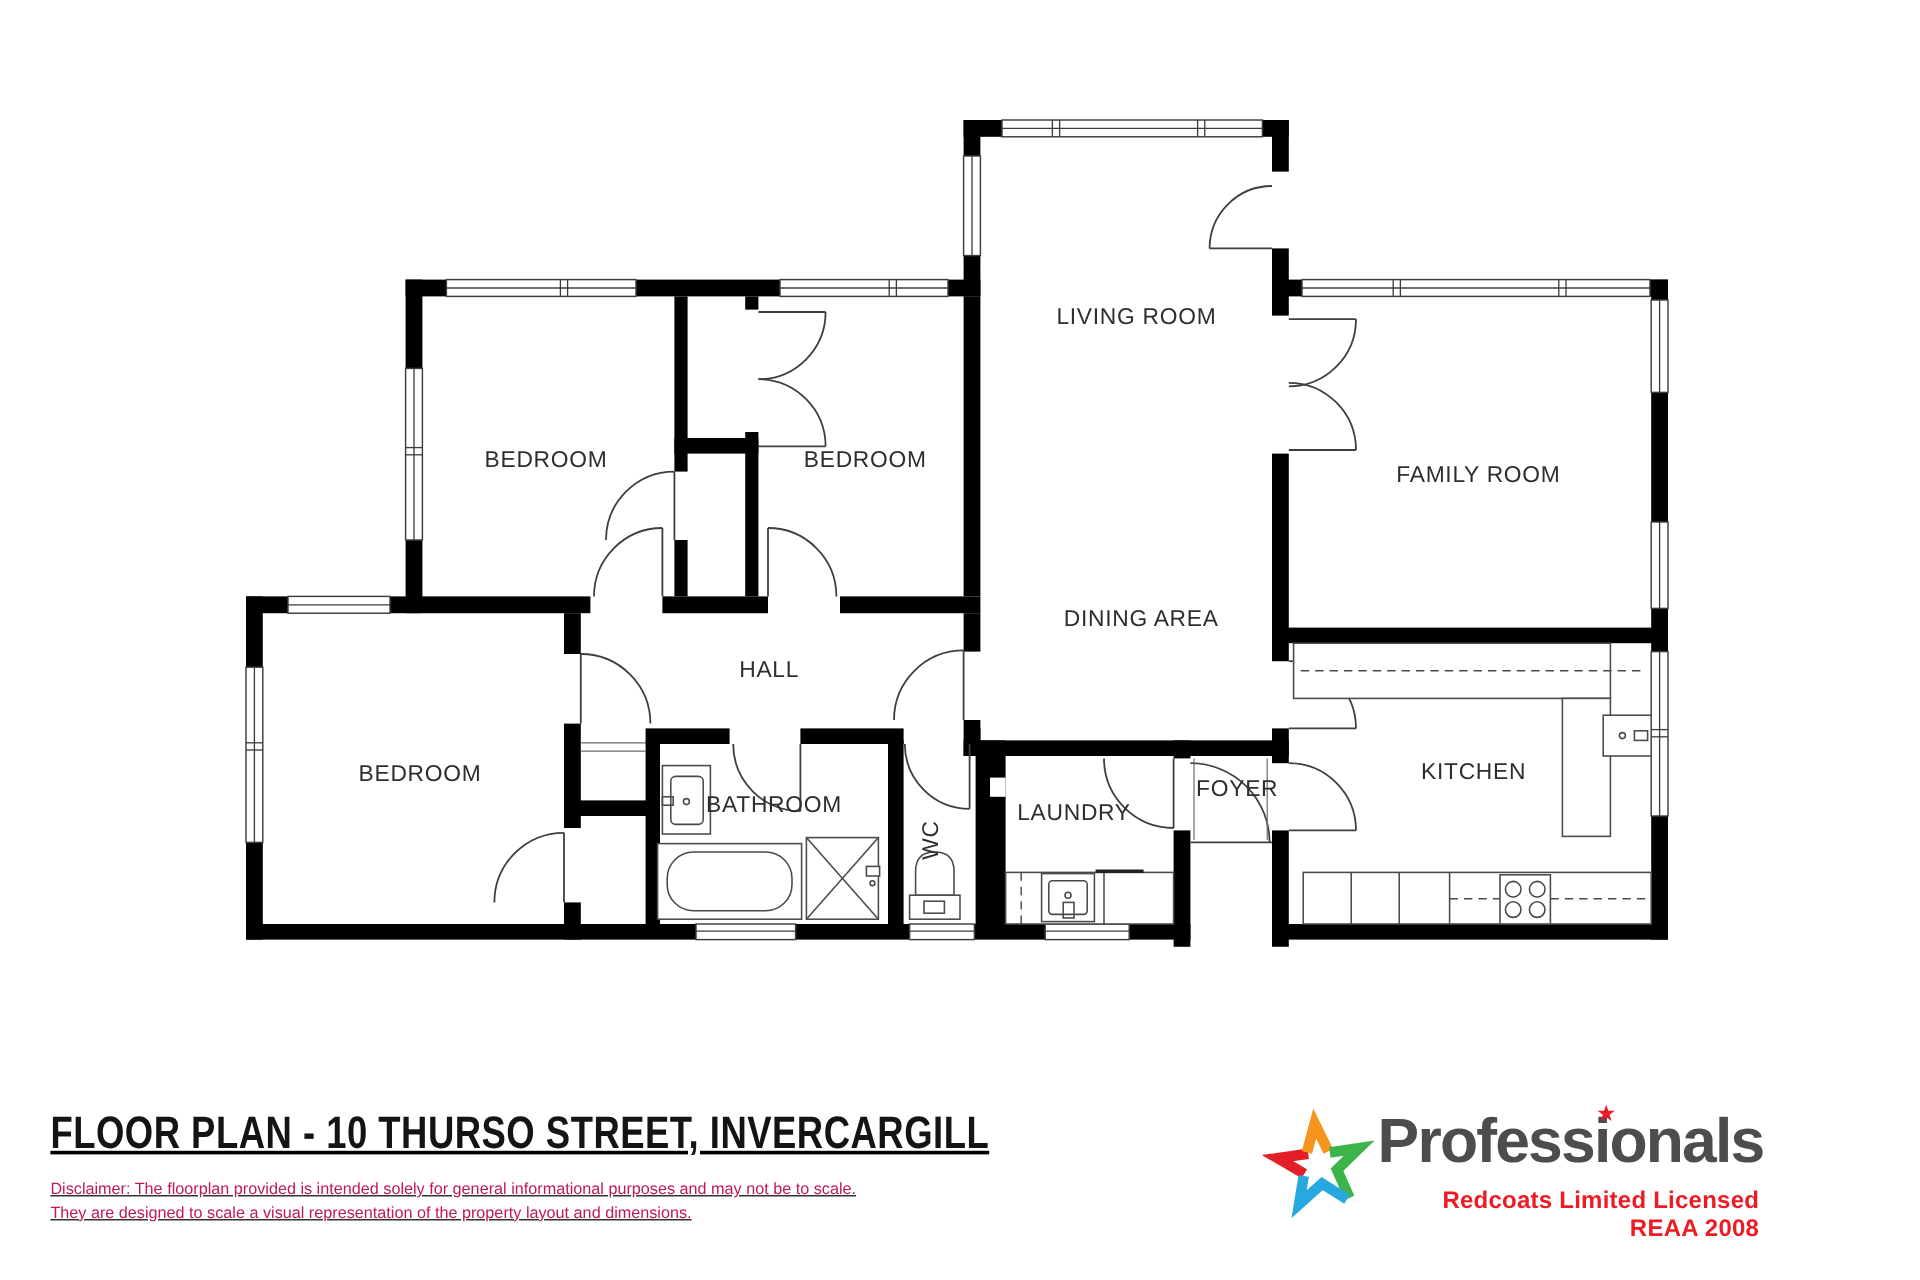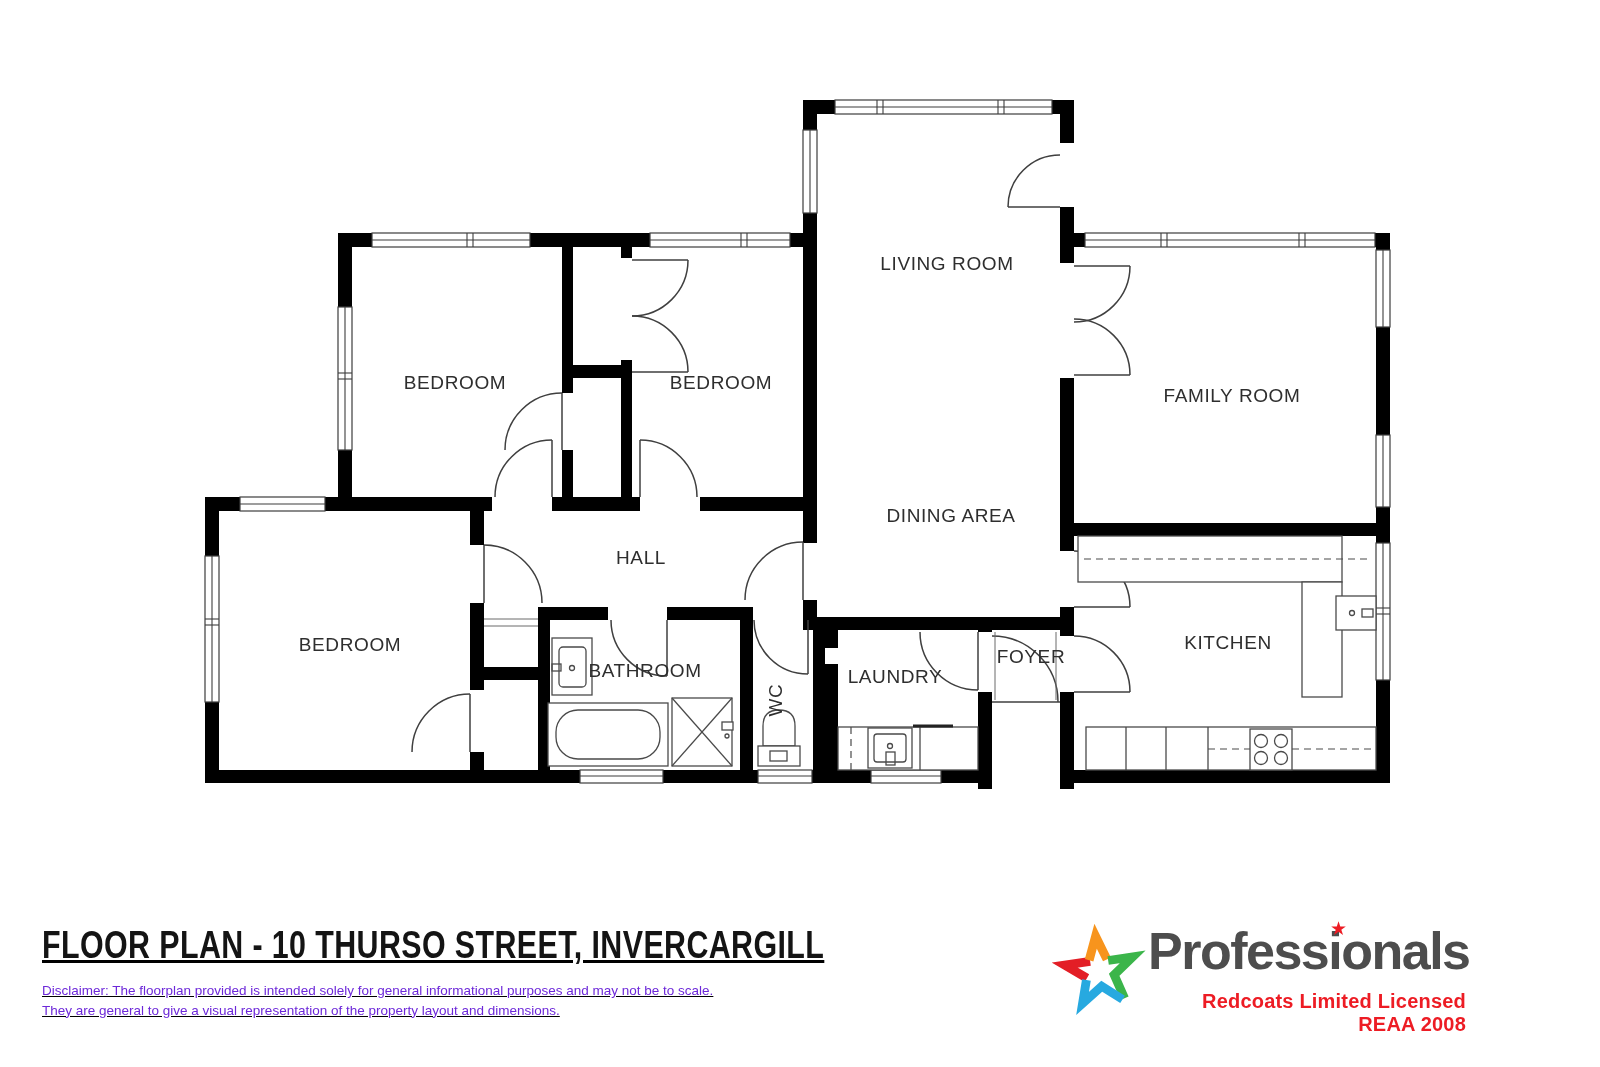--- a/index.html
+++ b/index.html
@@ -19,21 +19,21 @@
   .thick{stroke:#222;stroke-width:3;fill:none;}
   .rlabel{
     font-family:"Liberation Sans",sans-serif;font-size:19px;fill:#2e2e2e;
     letter-spacing:0.6px;text-anchor:middle;
   }
   .title-block{position:absolute;left:42px;top:924px;width:820px;text-decoration:underline;}
   .fp-title{
     font-size:38px;font-weight:bold;color:#141414;letter-spacing:0.5px;
     transform:scaleX(0.80);transform-origin:left center;white-space:nowrap;
   }
-  .fp-disclaimer{margin-top:14px;font-size:13.5px;color:#6d28d9;line-height:1.45;}
+  .fp-disclaimer{margin-top:14px;font-size:13.5px;color:#be185d;line-height:1.45;}
   .logo{position:absolute;left:1052px;top:918px;width:420px;height:110px;}
   .logo-star{position:absolute;left:0;top:4px;}
   .wordmark{
     position:absolute;left:96px;top:6px;font-size:52px;font-weight:bold;
     color:#4d4d4d;letter-spacing:-1.5px;white-space:nowrap;line-height:1.05;
   }
   .star-dot{
     position:absolute;left:278px;top:1px;font-size:19px;color:#ed1c24;line-height:1;
   }
   .tagline{
@@ -286,21 +286,21 @@
       <text class="rlabel" x="775" y="707" transform="rotate(-90 775 700)">WC</text>
       <text class="rlabel" x="895" y="683">LAUNDRY</text>
       <text class="rlabel" x="1031" y="663">FOYER</text>
     </g>
   </svg>
 
   <div class="title-block">
     <div class="fp-title">FLOOR PLAN - 10 THURSO STREET, INVERCARGILL</div>
     <div class="fp-disclaimer">
       <div>Disclaimer: The floorplan provided is intended solely for general informational purposes and may not be to scale.</div>
-      <div>They are general to give a visual representation of the property layout and dimensions.</div>
+      <div>They are designed to scale a visual representation of the property layout and dimensions.</div>
     </div>
   </div>
 
   <div class="logo">
     <svg class="logo-star" width="96" height="100" viewBox="0 0 120 120">
       <g fill="none" stroke-width="11" stroke-linejoin="miter" stroke-linecap="butt">
         <path d="M 43.7 67.6 L 15.8 51.4 L 47.7 46.8" stroke="#e31e26"></path>
         <path d="M 46.4 45.3 L 54.5 15.3 L 68.7 44.3" stroke="#f7941d"></path>
         <path d="M 70.2 45.6 L 100.8 41.0 L 77.7 63.4 L 90.7 92.9" stroke="#3bb54a"></path>
         <path d="M 88.2 94.2 L 62.2 77.9 L 38.2 99.4 L 43.0 70.0" stroke="#27a9e0"></path>

